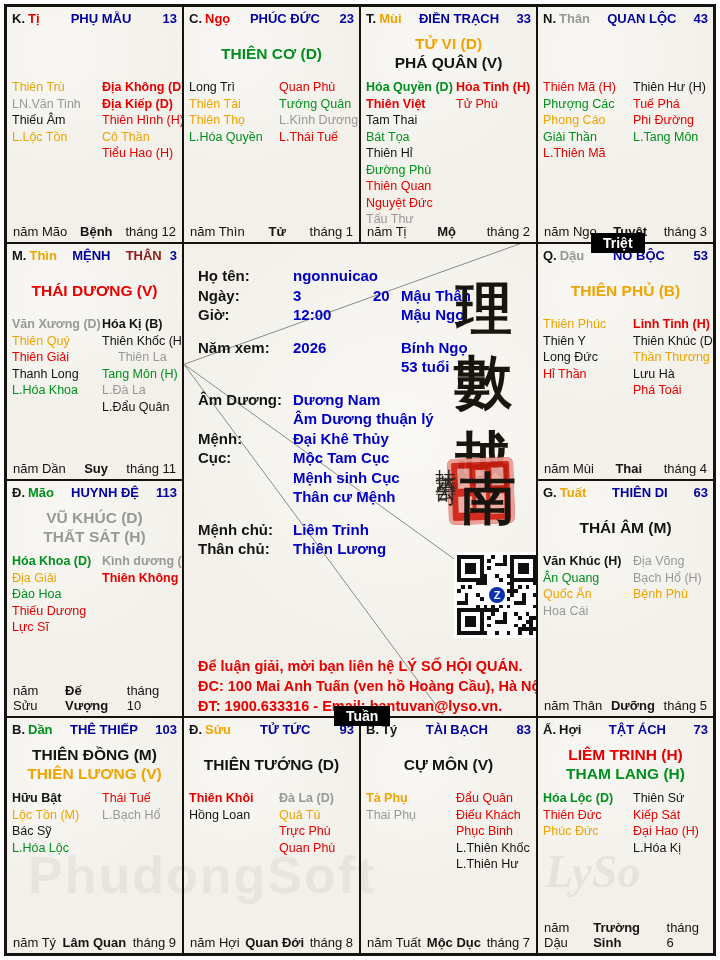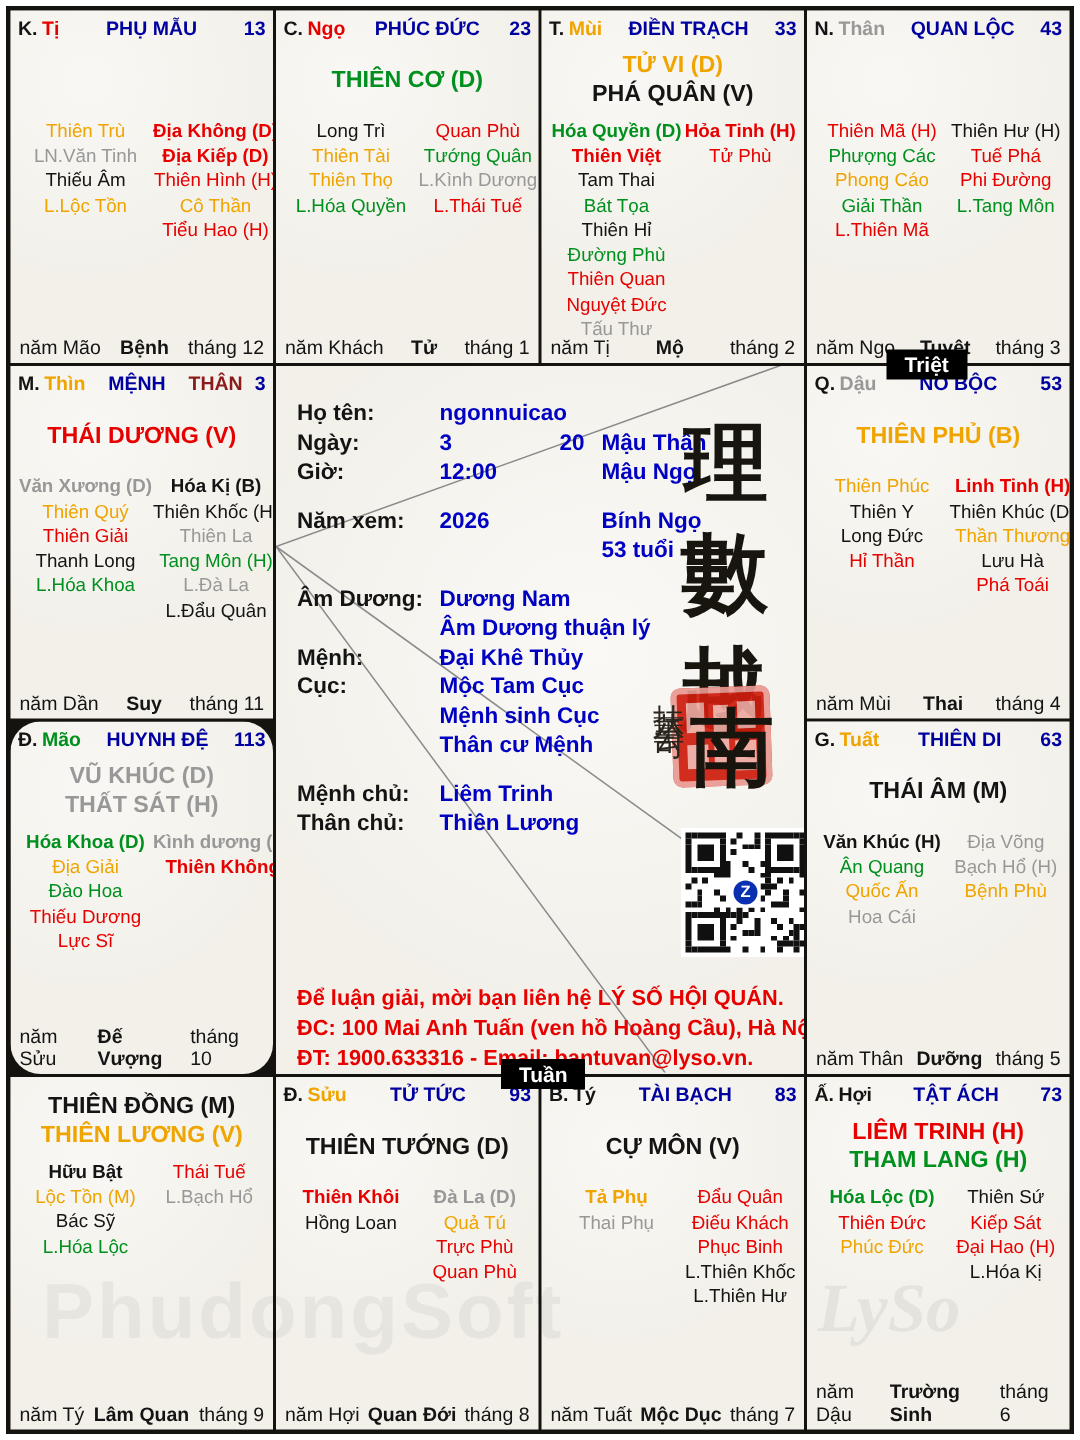--- a/index.html
+++ b/index.html
@@ -10,21 +10,21 @@
   .cell{position:relative;background:#f2f0e9;padding:3px 5px 2px 5px;overflow:hidden;
         background-image:radial-gradient(circle at 30% 20%,rgba(255,255,255,.5),rgba(0,0,0,0) 60%);}
   .phead{display:flex;align-items:baseline;font-size:13px;font-weight:700;line-height:17px;white-space:nowrap;}
   .can{color:#141414;}
   .chi{margin-left:3px;}
   .pname{flex:1;text-align:center;color:#0000A0;}
   .pname2{color:#8B1A1A;margin-right:8px;}
   .pname2:empty{display:none;margin:0;}
   .pnum{color:#0000A0;}
   .mains{height:52px;display:flex;flex-direction:column;justify-content:center;align-items:center;font-size:15.5px;font-weight:700;line-height:19px;white-space:nowrap;}
-  .cols{display:flex;align-items:flex-start;text-align:center;}
+  .cols{display:flex;align-items:flex-start;}
   .colL{width:90px;flex:none;}
   .colR{flex:1;}
   .star{font-size:12.5px;line-height:16.5px;white-space:nowrap;}
   .star.b{font-weight:700;}
   .pfoot{position:absolute;left:6px;right:6px;bottom:3px;display:flex;justify-content:space-between;align-items:baseline;font-size:13px;color:#141414;}
   .fs{font-weight:700;}
   
   #center{grid-column:2/4;grid-row:2/4;position:relative;background:#f2f0e9;overflow:hidden;
           background-image:radial-gradient(circle at 60% 40%,rgba(255,255,255,.6),rgba(0,0,0,0) 70%);}
   #aspect-lines{position:absolute;inset:0;pointer-events:none;}
@@ -121,21 +121,21 @@
               <div class="star" style="color: rgb(0, 144, 30);">L.Hóa Quyền</div>
             </div>
       <div class="colR">
               <div class="star" style="color: rgb(230, 0, 0);">Quan Phù</div>
               <div class="star" style="color: rgb(0, 144, 30);">Tướng Quân</div>
               <div class="star" style="color: rgb(152, 152, 152);">L.Kình Dương</div>
               <div class="star" style="color: rgb(230, 0, 0);">L.Thái Tuế</div>
             </div>
     </div>
     <div class="pfoot">
-      <span class="fy">năm Khách</span>
+      <span class="fy">năm Thìn</span>
       <span class="fs">Tử</span>
       <span class="fm">tháng 1</span>
     </div>
   </div>
 
   <div class="cell" style="grid-area: 1 / 3;">
     <div class="phead">
       <span class="canchi"><b class="can">T.</b><b class="chi" style="color: rgb(239, 164, 0);">Mùi</b></span>
       <span class="pname" style="color: rgb(0, 0, 160);">ĐIỀN TRẠCH</span>
 
@@ -345,20 +345,26 @@
             </div>
     </div>
     <div class="pfoot">
       <span class="fy">năm Hợi</span>
       <span class="fs">Quan Đới</span>
       <span class="fm">tháng 8</span>
     </div>
   </div>
 
   <div class="cell" style="grid-area: 4 / 1;">
+    <div class="phead">
+      <span class="canchi"><b class="can">B.</b><b class="chi" style="color: rgb(0, 144, 30);">Dần</b></span>
+      <span class="pname" style="color: rgb(0, 0, 160);">THÊ THIẾP</span>
+
+      <span class="pnum">103</span>
+    </div>
     <div class="mains">
             <div style="color: rgb(20, 20, 20);">THIÊN ĐỒNG (M)</div>
             <div style="color: rgb(239, 164, 0);">THIÊN LƯƠNG (V)</div>
           </div>
     <div class="cols">
       <div class="colL">
               <div class="star b" style="color: rgb(20, 20, 20);">Hữu Bật</div>
               <div class="star" style="color: rgb(239, 164, 0);">Lộc Tồn (M)</div>
               <div class="star" style="color: rgb(20, 20, 20);">Bác Sỹ</div>
               <div class="star" style="color: rgb(0, 144, 30);">L.Hóa Lộc</div>
@@ -368,21 +374,21 @@
               <div class="star" style="color: rgb(152, 152, 152);">L.Bạch Hổ</div>
             </div>
     </div>
     <div class="pfoot">
       <span class="fy">năm Tý</span>
       <span class="fs">Lâm Quan</span>
       <span class="fm">tháng 9</span>
     </div>
   </div>
 
-  <div class="cell" style="grid-area: 3 / 1; border-radius: 20px;">
+  <div class="cell" style="grid-area: 3 / 1;">
     <div class="phead">
       <span class="canchi"><b class="can">Đ.</b><b class="chi" style="color: rgb(0, 144, 30);">Mão</b></span>
       <span class="pname" style="color: rgb(0, 0, 160);">HUYNH ĐỆ</span>
 
       <span class="pnum">113</span>
     </div>
     <div class="mains">
             <div style="color: rgb(152, 152, 152);">VŨ KHÚC (D)</div>
             <div style="color: rgb(152, 152, 152);">THẤT SÁT (H)</div>
           </div>
@@ -420,21 +426,21 @@
       <div class="colL">
               <div class="star b" style="color: rgb(152, 152, 152);">Văn Xương (D)</div>
               <div class="star" style="color: rgb(239, 164, 0);">Thiên Quý</div>
               <div class="star" style="color: rgb(230, 0, 0);">Thiên Giải</div>
               <div class="star" style="color: rgb(20, 20, 20);">Thanh Long</div>
               <div class="star" style="color: rgb(0, 144, 30);">L.Hóa Khoa</div>
             </div>
       <div class="colR">
               <div class="star b" style="color: rgb(20, 20, 20);">Hóa Kị (B)</div>
               <div class="star" style="color: rgb(20, 20, 20);">Thiên Khốc (H)</div>
-              <div class="star" style="color: rgb(152, 152, 152);">Thiên La</div>
+              <div class="star" style="color: rgb(152, 152, 152); margin-left: 16px;">Thiên La</div>
               <div class="star" style="color: rgb(0, 144, 30);">Tang Môn (H)</div>
               <div class="star" style="color: rgb(152, 152, 152);">L.Đà La</div>
               <div class="star" style="color: rgb(20, 20, 20);">L.Đẩu Quân</div>
             </div>
     </div>
     <div class="pfoot">
       <span class="fy">năm Dần</span>
       <span class="fs">Suy</span>
       <span class="fm">tháng 11</span>
     </div>

